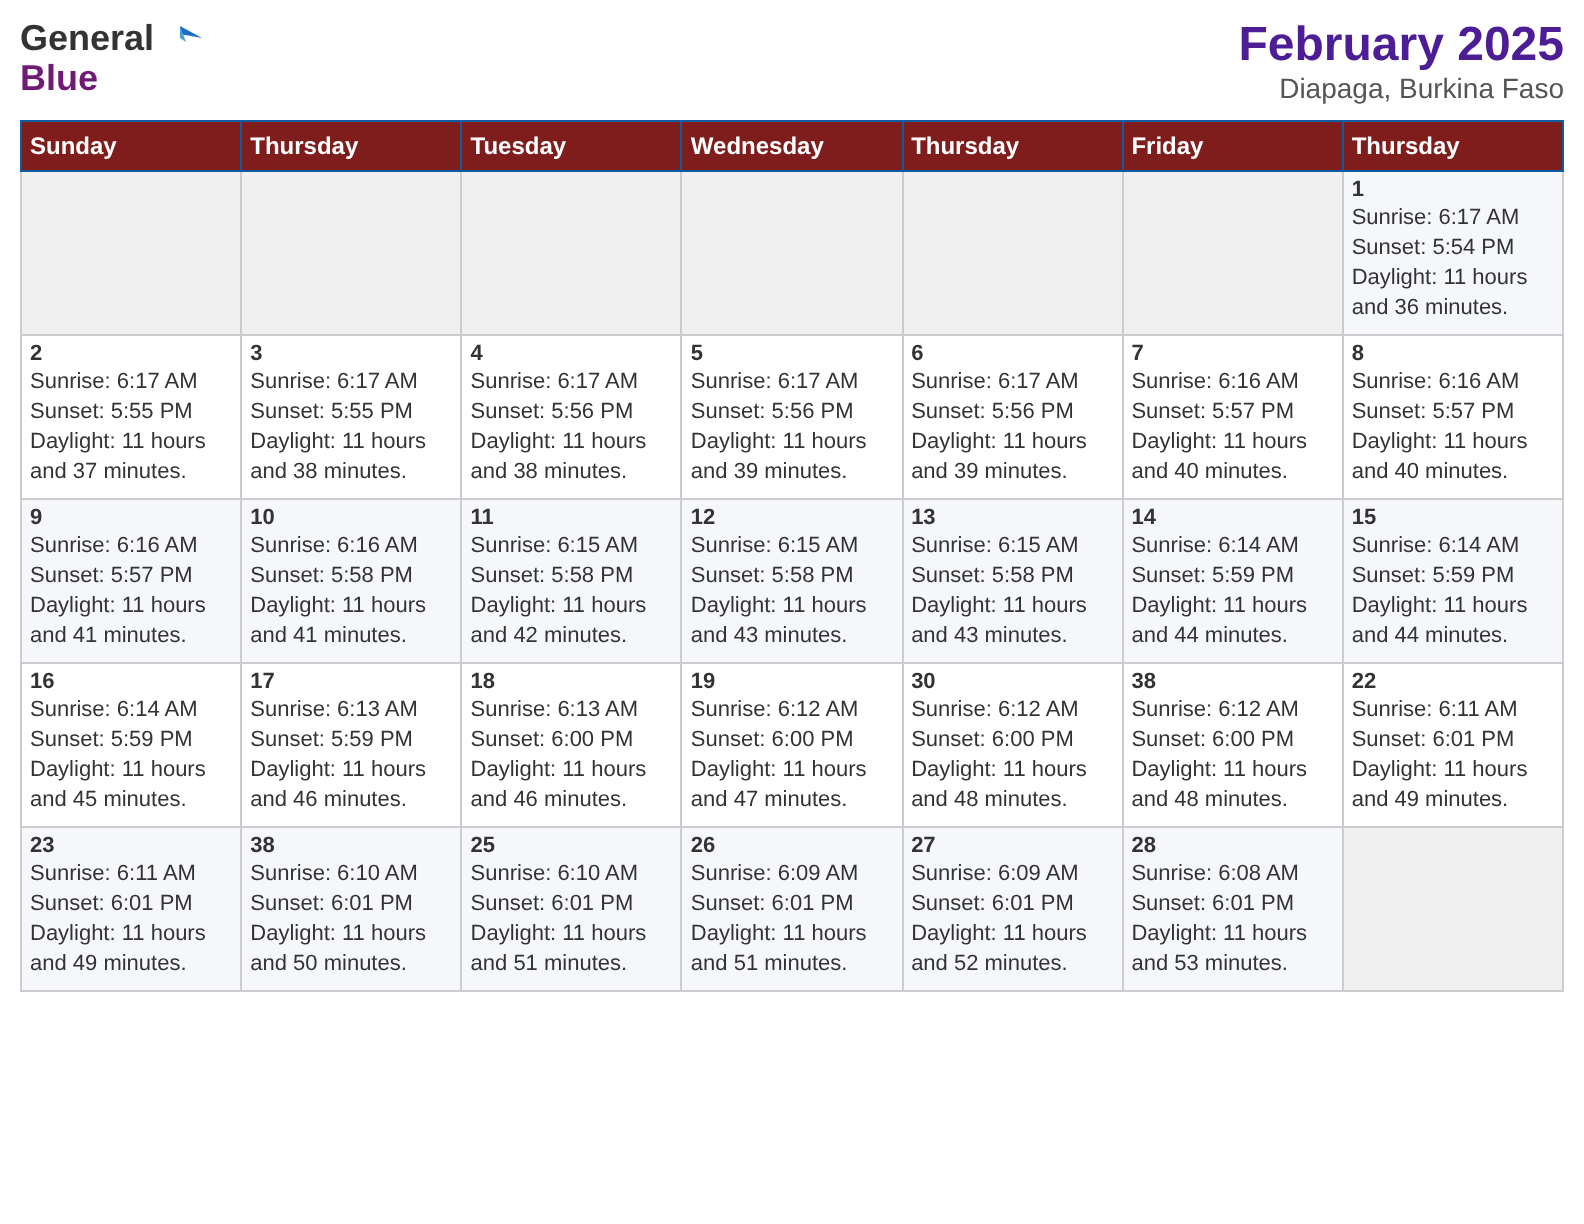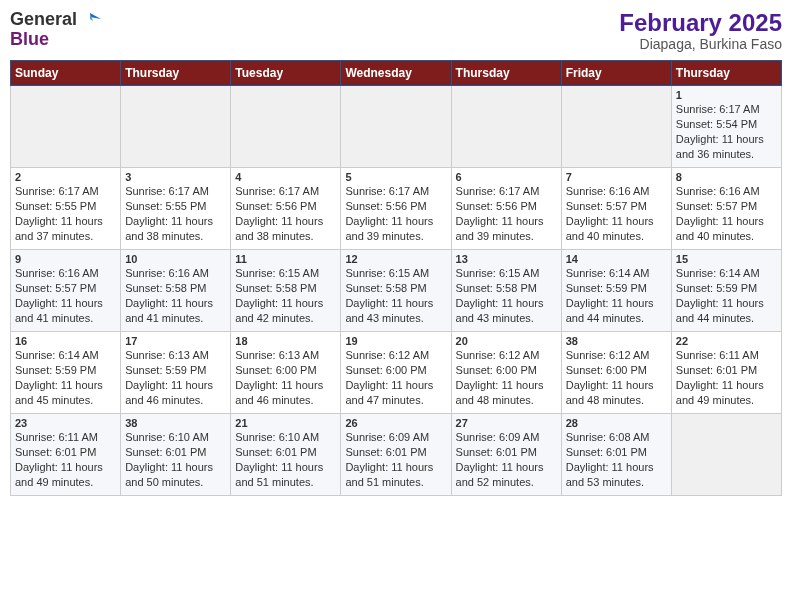--- a/index.html
+++ b/index.html
@@ -218,21 +218,21 @@
 Sunset: 6:00 PM
 Daylight: 11 hours and 46 minutes.</div>
           </td>
           <td>
             <span class="day-num">19</span>
             <div class="day-info" style="white-space: pre-line;">Sunrise: 6:12 AM
 Sunset: 6:00 PM
 Daylight: 11 hours and 47 minutes.</div>
           </td>
           <td>
-            <span class="day-num">20</span>
+            <span class="day-num">30</span>
             <div class="day-info" style="white-space: pre-line;">Sunrise: 6:12 AM
 Sunset: 6:00 PM
 Daylight: 11 hours and 48 minutes.</div>
           </td>
           <td>
             <span class="day-num">38</span>
             <div class="day-info" style="white-space: pre-line;">Sunrise: 6:12 AM
 Sunset: 6:00 PM
 Daylight: 11 hours and 48 minutes.</div>
           </td>
@@ -250,21 +250,21 @@
 Sunset: 6:01 PM
 Daylight: 11 hours and 49 minutes.</div>
           </td>
           <td>
             <span class="day-num">38</span>
             <div class="day-info" style="white-space: pre-line;">Sunrise: 6:10 AM
 Sunset: 6:01 PM
 Daylight: 11 hours and 50 minutes.</div>
           </td>
           <td>
-            <span class="day-num">21</span>
+            <span class="day-num">25</span>
             <div class="day-info" style="white-space: pre-line;">Sunrise: 6:10 AM
 Sunset: 6:01 PM
 Daylight: 11 hours and 51 minutes.</div>
           </td>
           <td>
             <span class="day-num">26</span>
             <div class="day-info" style="white-space: pre-line;">Sunrise: 6:09 AM
 Sunset: 6:01 PM
 Daylight: 11 hours and 51 minutes.</div>
           </td>

